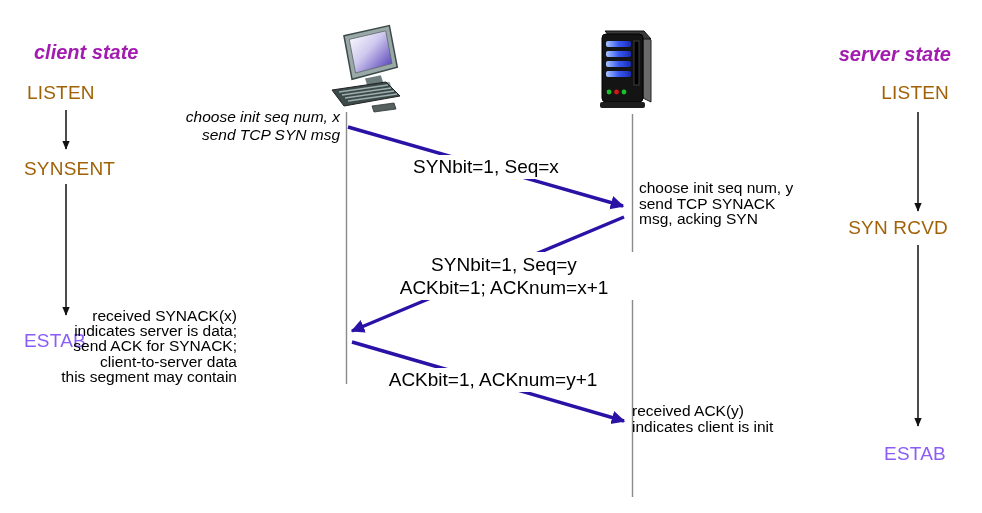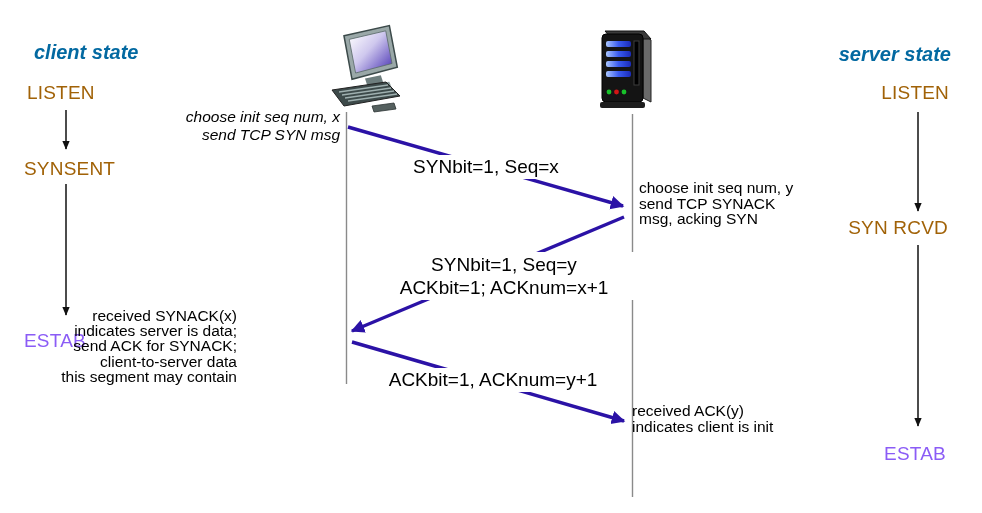--- a/index.html
+++ b/index.html
@@ -2,21 +2,21 @@
 <html><head>
 <meta charset="utf-8">
 <style>
   html,body { margin:0; padding:0; background:#fff; }
   .canvas {
     position:relative; width:982px; height:513px; background:#ffffff;
     font-family:"Liberation Sans", sans-serif; overflow:hidden; color:#000;
   }
   .layer { position:absolute; left:0; top:0; }
   .txt { position:absolute; white-space:nowrap; }
-  .title { font-size:20px; font-style:italic; font-weight:bold; color:#0369a1; }
+  .title { font-size:20px; font-style:italic; font-weight:bold; color:#a21caf; }
   .state { font-size:19px; color:#a16207; letter-spacing:0.2px; }
   .state.red { color:#8b5cf6; }
   .msg { font-size:19px; background:#ffffff; padding:1px 4px; text-align:center; }
   .note { font-size:15.5px; line-height:15.5px; }
   .note.center { text-align:right;font-style:italic; }
   .note.rightal { text-align:right; }
   
   #t-client-title { left:34px;  top:41px; }
   #t-server-title { right:31px; top:43px; }
   #c-listen  { left:27px; top:82px; }

